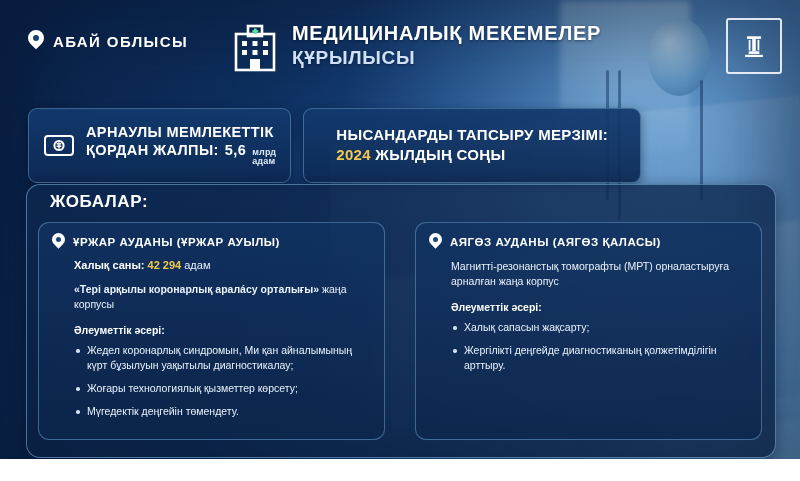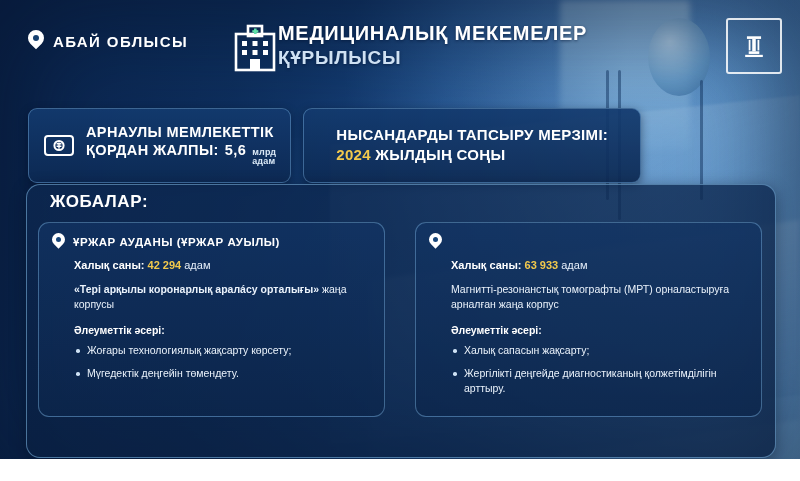--- a/index.html
+++ b/index.html
@@ -112,20 +112,21 @@
     letter-spacing: 1.4px;
     color: #ffffff;
   }
 
   .title-block {
     position: absolute;
     left: 232px;
     top: 22px;
     display: flex;
     align-items: flex-start;
+    gap: 14px;
   }
   .hosp-icon { width: 46px; height: 50px; flex: none; margin-top: 2px; }
   .title-lines { line-height: 1.12; }
   .title-main {
     font-size: 20px;
     font-weight: bold;
     letter-spacing: 0.7px;
     color: #ffffff;
     text-shadow: 0 1px 3px rgba(0,20,50,0.6);
   }
@@ -434,39 +435,36 @@
         <div class="pop-line">
           <b>Халық саны:</b>
           <span class="num">42 294</span>
           <span class="adam">адам</span>
         </div>
         <div class="desc">
           <b>«Тері арқылы коронарлық аралáсу орталығы»</b><span> жаңа корпусы</span>
         </div>
         <div class="eff-title">Әлеуметтік әсері:</div>
         <ul class="bullets">
-          <li>Жоғары технологиялық жақсарту көрсету;</li>
+          <li>Жедел коронарлық синдромын, Ми қан айналымының күрт бұзылуын уақытылы диагностикалау;</li>
+          <li>Жоғары технологиялық қызметтер көрсету;</li>
           <li>Мүгедектік деңгейін төмендету.</li>
         </ul>
       </div>
     </div>
 
     <div class="card">
       <div class="card-head">
         <span class="pin-sm">
           <span class="head"></span>
             <span class="hole"></span>
         </span>
+        <span class="card-title">АЯГӨЗ АУДАНЫ (АЯГӨЗ ҚАЛАСЫ)</span>
       </div>
       <div class="card-body">
-        <div class="pop-line">
-          <b>Халық саны:</b>
-          <span class="num">63 933</span>
-          <span class="adam">адам</span>
-        </div>
         <div class="desc">
           <b></b><span>Магнитті-резонанстық томографты (МРТ) орналастыруға арналған жаңа корпус</span>
         </div>
         <div class="eff-title">Әлеуметтік әсері:</div>
         <ul class="bullets">
           <li>Халық сапасын жақсарту;</li>
           <li>Жергілікті деңгейде диагностиканың қолжетімділігін арттыру.</li>
         </ul>
       </div>
     </div>

